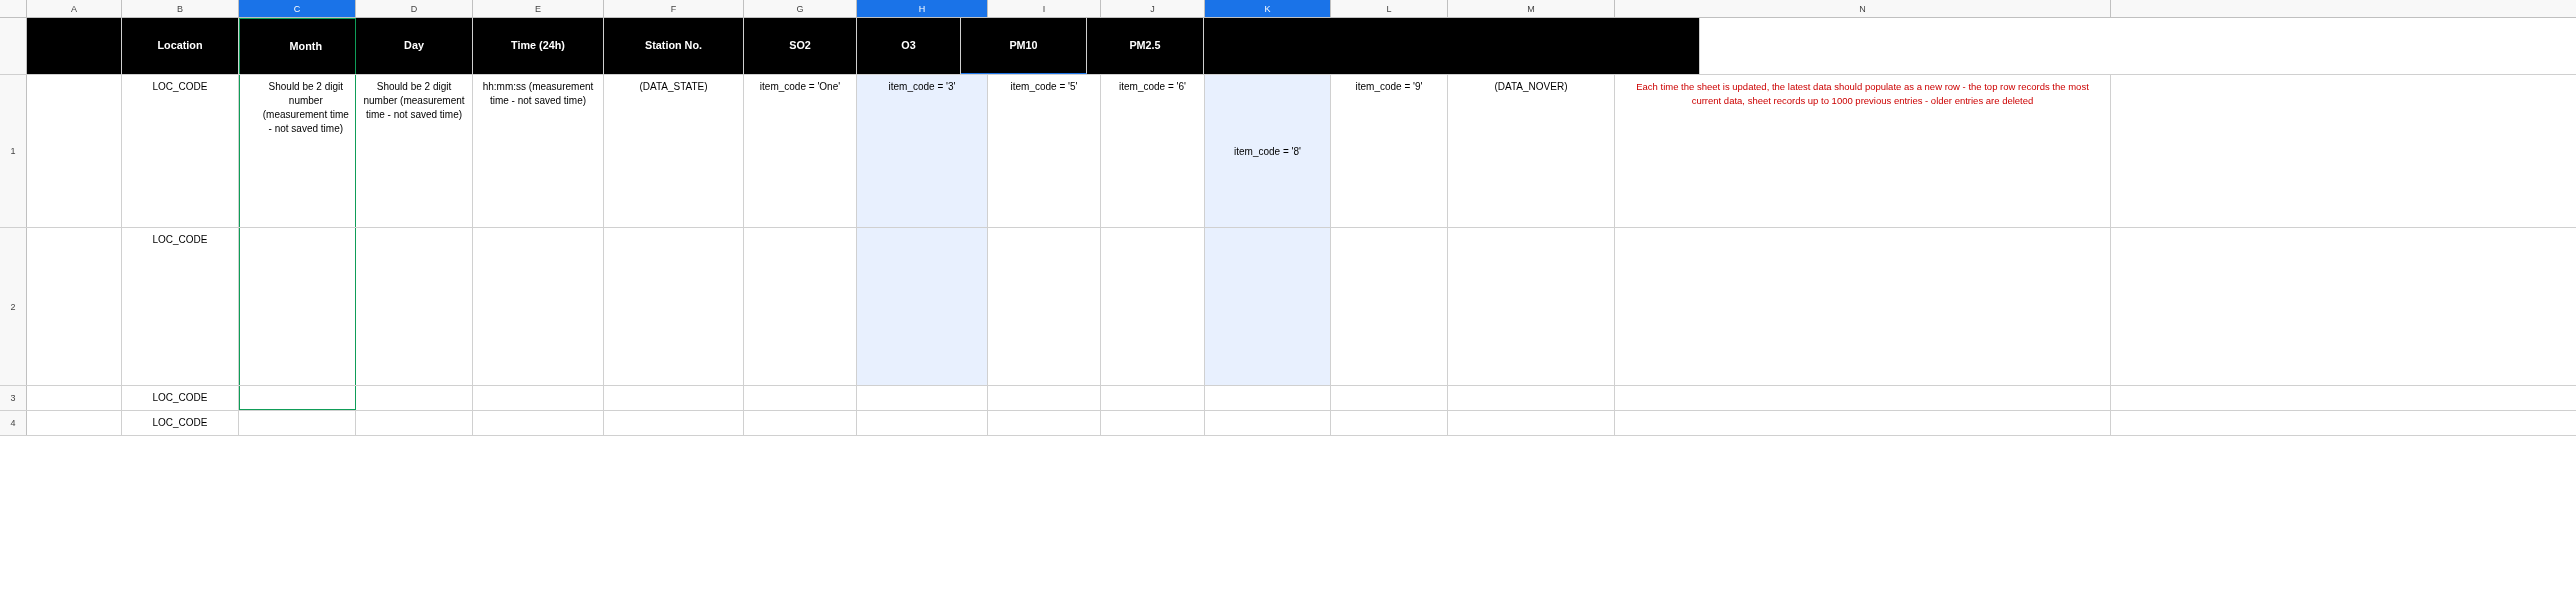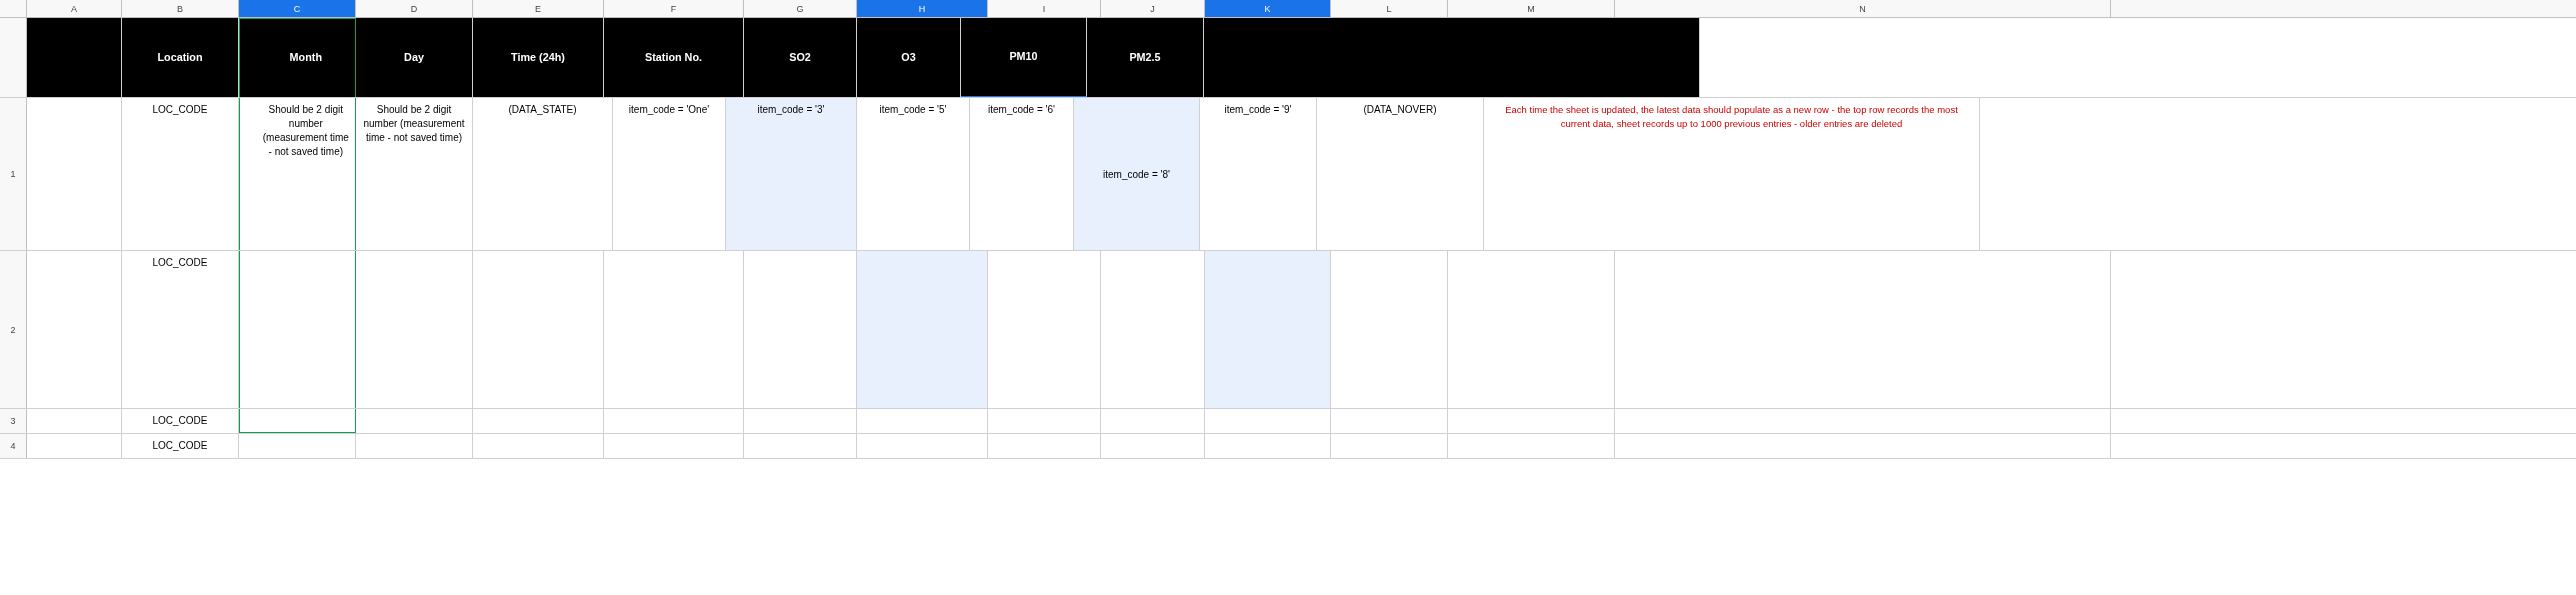--- a/index.html
+++ b/index.html
@@ -133,21 +133,21 @@
     .col-l { width: 126px; min-width: 126px; }      
     .col-m { width: 117px; min-width: 117px; }      
     .col-n { width: 167px; min-width: 167px; }      
     .col-o { width: 496px; min-width: 496px; }      
 
     .selected-col-header {
       background: #1a73e8;
       color: white;
     }
 
-    .header-row-height { height: 80px; text-decoration: underline; }
+    .header-row-height { height: 57px; text-decoration: underline; }
     .data-row-height { height: 153px; }
     .row3-height { height: 158px; }
     .row4-height { height: 25px; }
 
     .col-c-border {
       border-left: 1.8px solid #0f9d58 !important;
       border-right: 1.8px solid #0f9d58 !important;
       padding-left: 22px;
     }
 
@@ -271,20 +271,23 @@
     </div>
 
     <div class="cell data-cell col-d col-c-border" style="border-left:1.8px solid #0f9d58; border-right:1.8px solid #0f9d58;">
       <span class="cell-text">Should be 2 digit number (measurement time - not saved time)</span>
     </div>
 
     <div class="cell data-cell col-e">
       <span class="cell-text">Should be 2 digit number (measurement time - not saved time)</span>
     </div>
 
+    <div class="cell data-cell col-f">
+      <span class="cell-text">hh:mm:ss (measurement time - not saved time)</span>
+    </div>
 
     <div class="cell data-cell col-g">
       <span class="cell-text">(DATA_STATE)</span>
     </div>
 
     <div class="cell data-cell col-h">
       <span class="cell-text">item_code = 'One'</span>
     </div>
 
     <div class="cell data-cell col-i col-h-selected-cell" style="background:#e8f0fe;">

